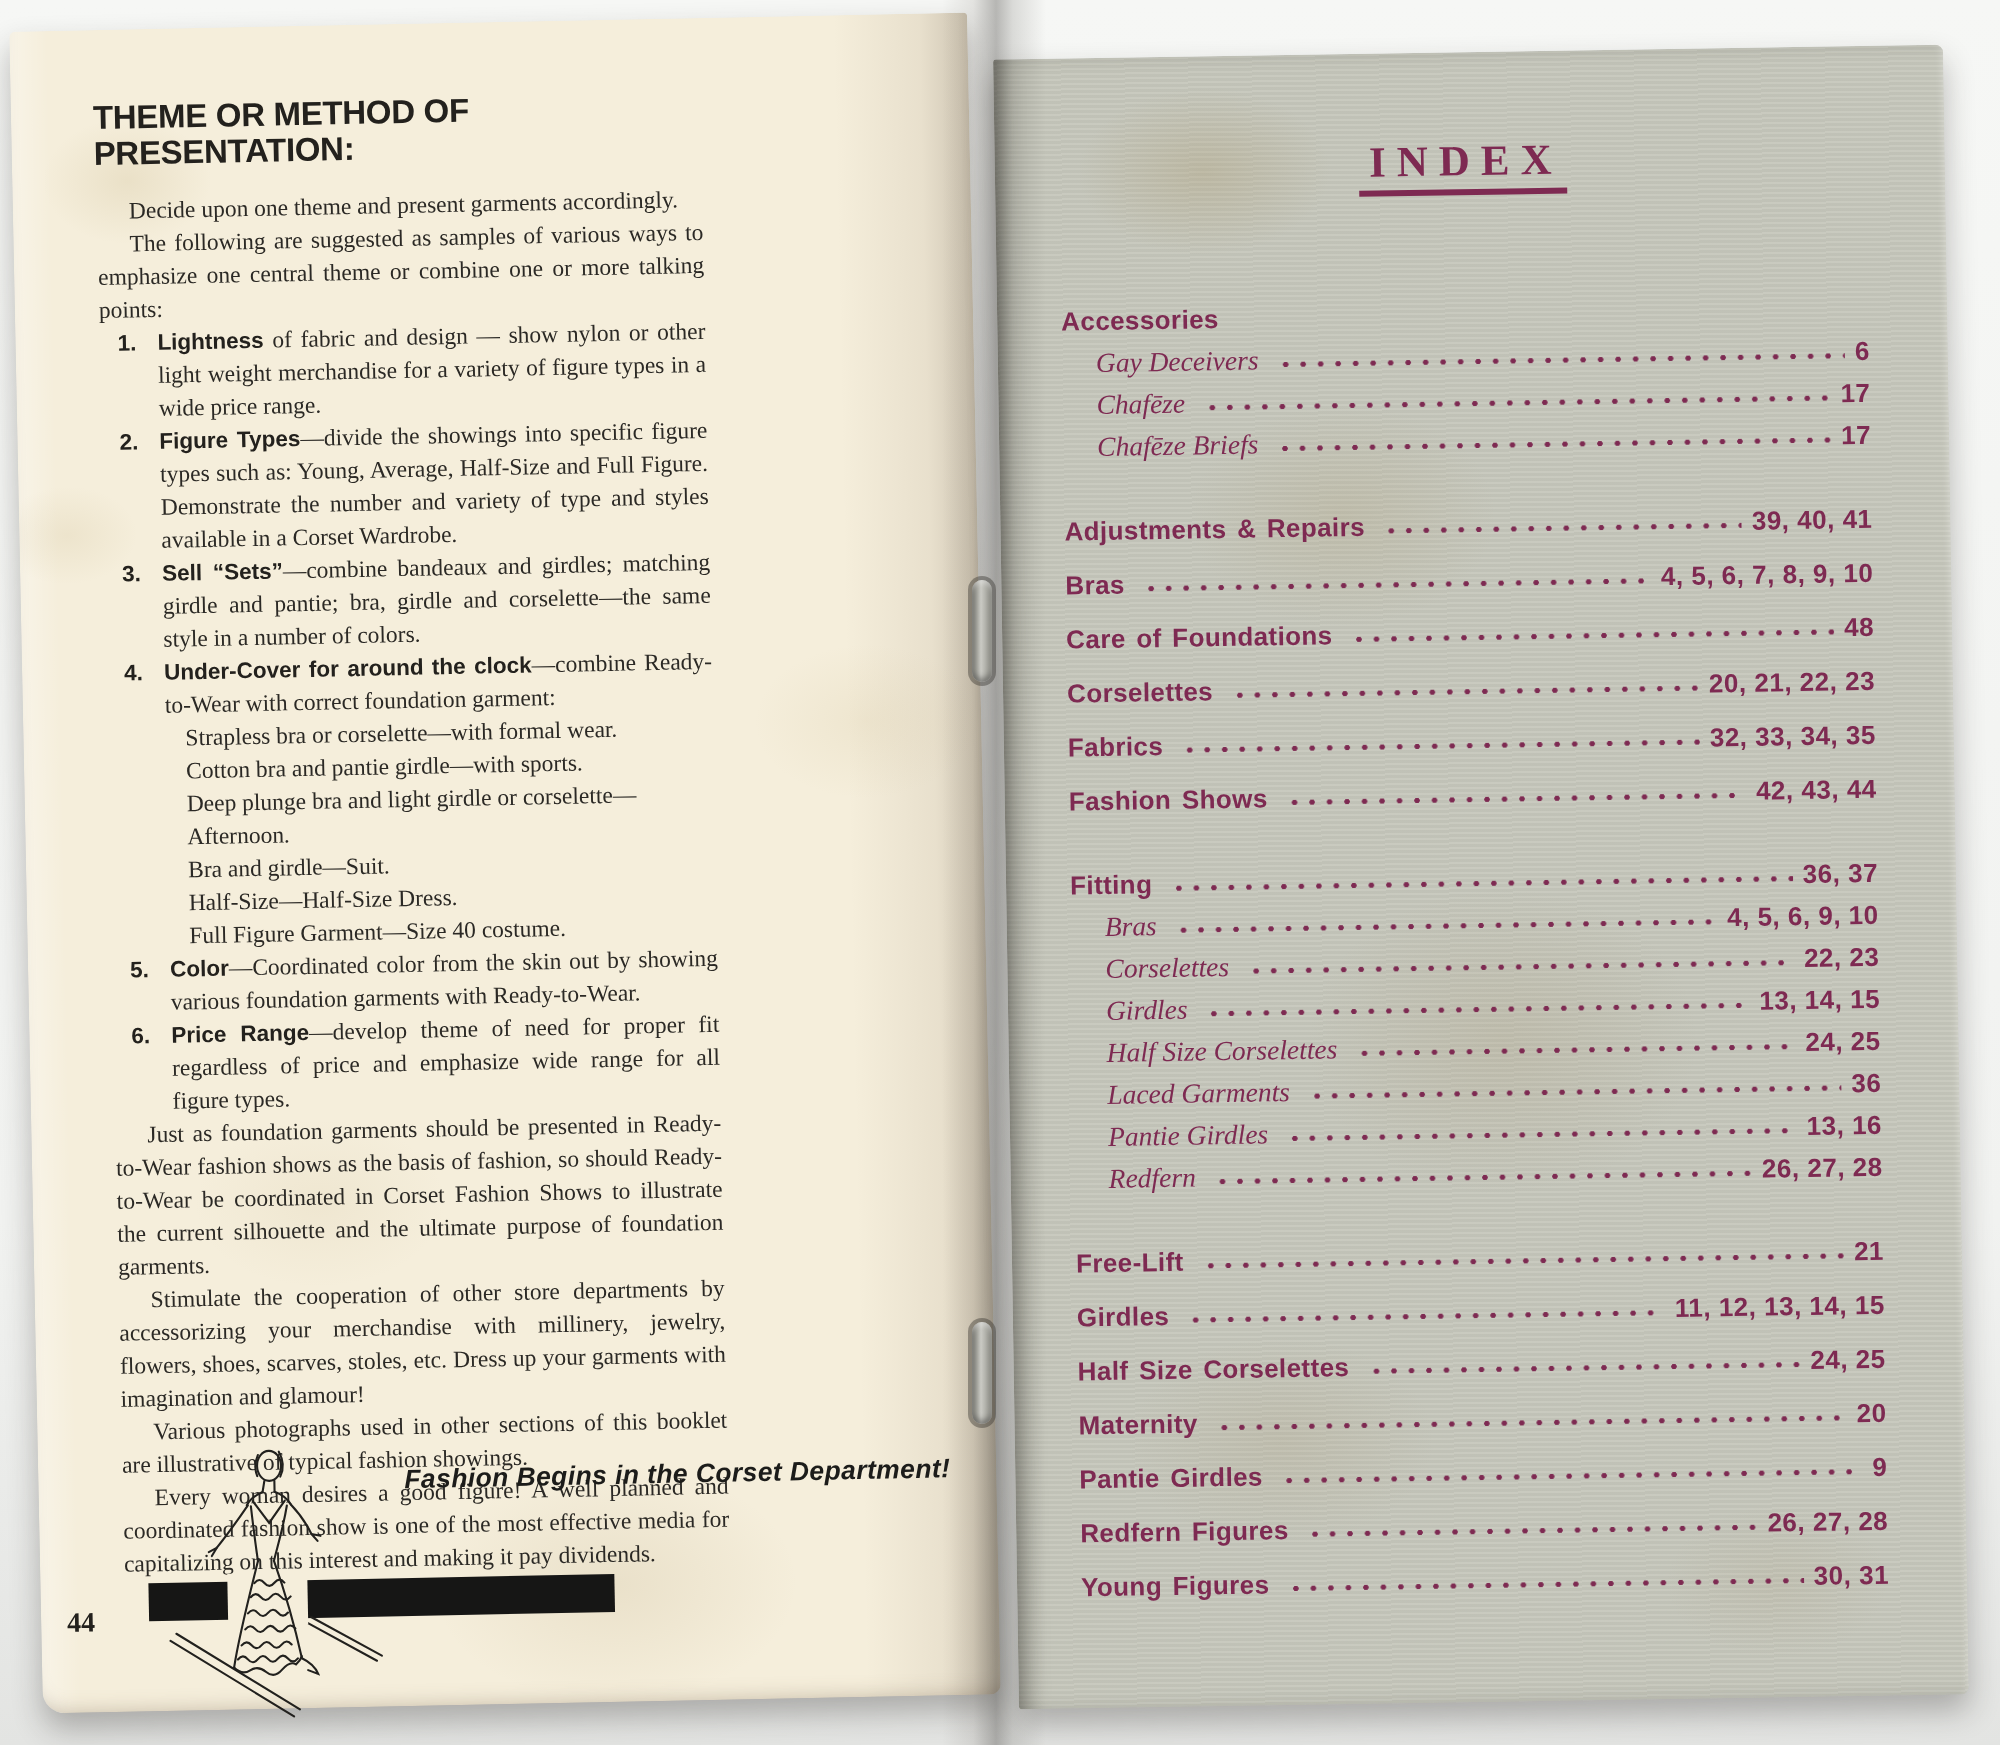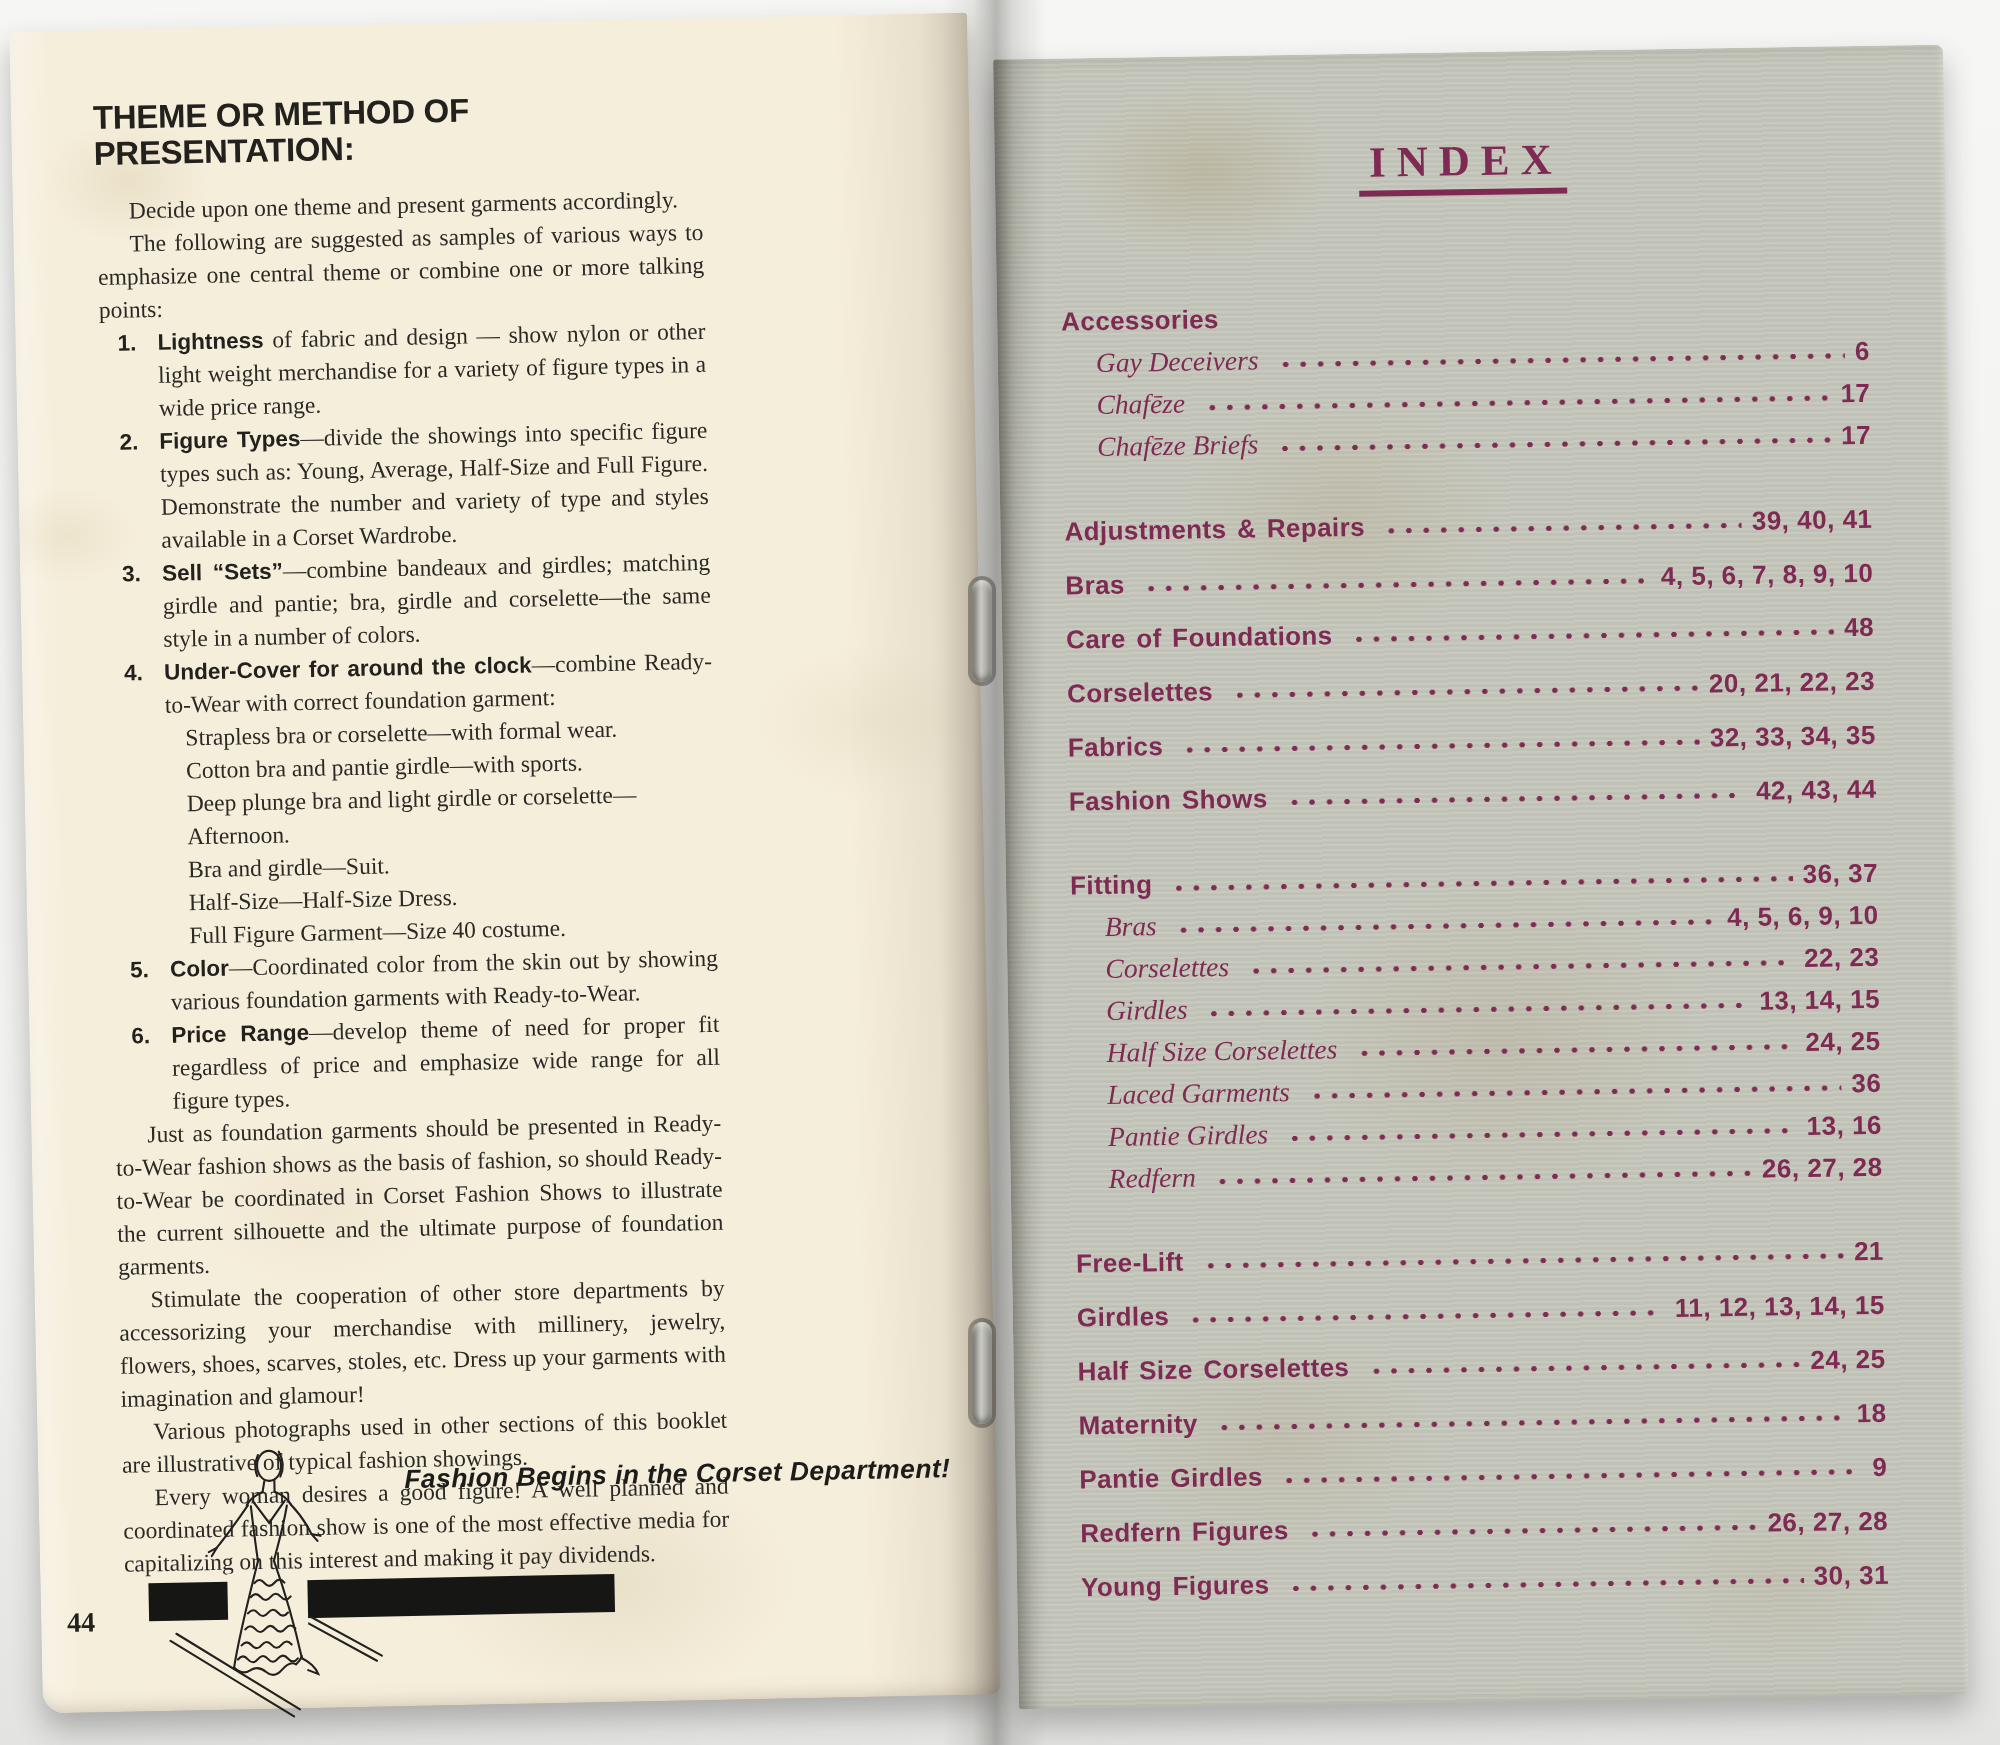--- a/index.html
+++ b/index.html
@@ -308,21 +308,21 @@
             <span class="entry-pages">11, 12, 13, 14, 15</span>
           </div>
           <div class="index-row head">
             <span class="entry-label">Half Size Corselettes</span>
             <span class="lead"></span>
             <span class="entry-pages">24, 25</span>
           </div>
           <div class="index-row head">
             <span class="entry-label">Maternity</span>
             <span class="lead"></span>
-            <span class="entry-pages">18</span>
+            <span class="entry-pages">20</span>
           </div>
           <div class="index-row head">
             <span class="entry-label">Pantie Girdles</span>
             <span class="lead"></span>
             <span class="entry-pages">9</span>
           </div>
           <div class="index-row head">
             <span class="entry-label">Redfern Figures</span>
             <span class="lead"></span>
             <span class="entry-pages">26, 27, 28</span>

